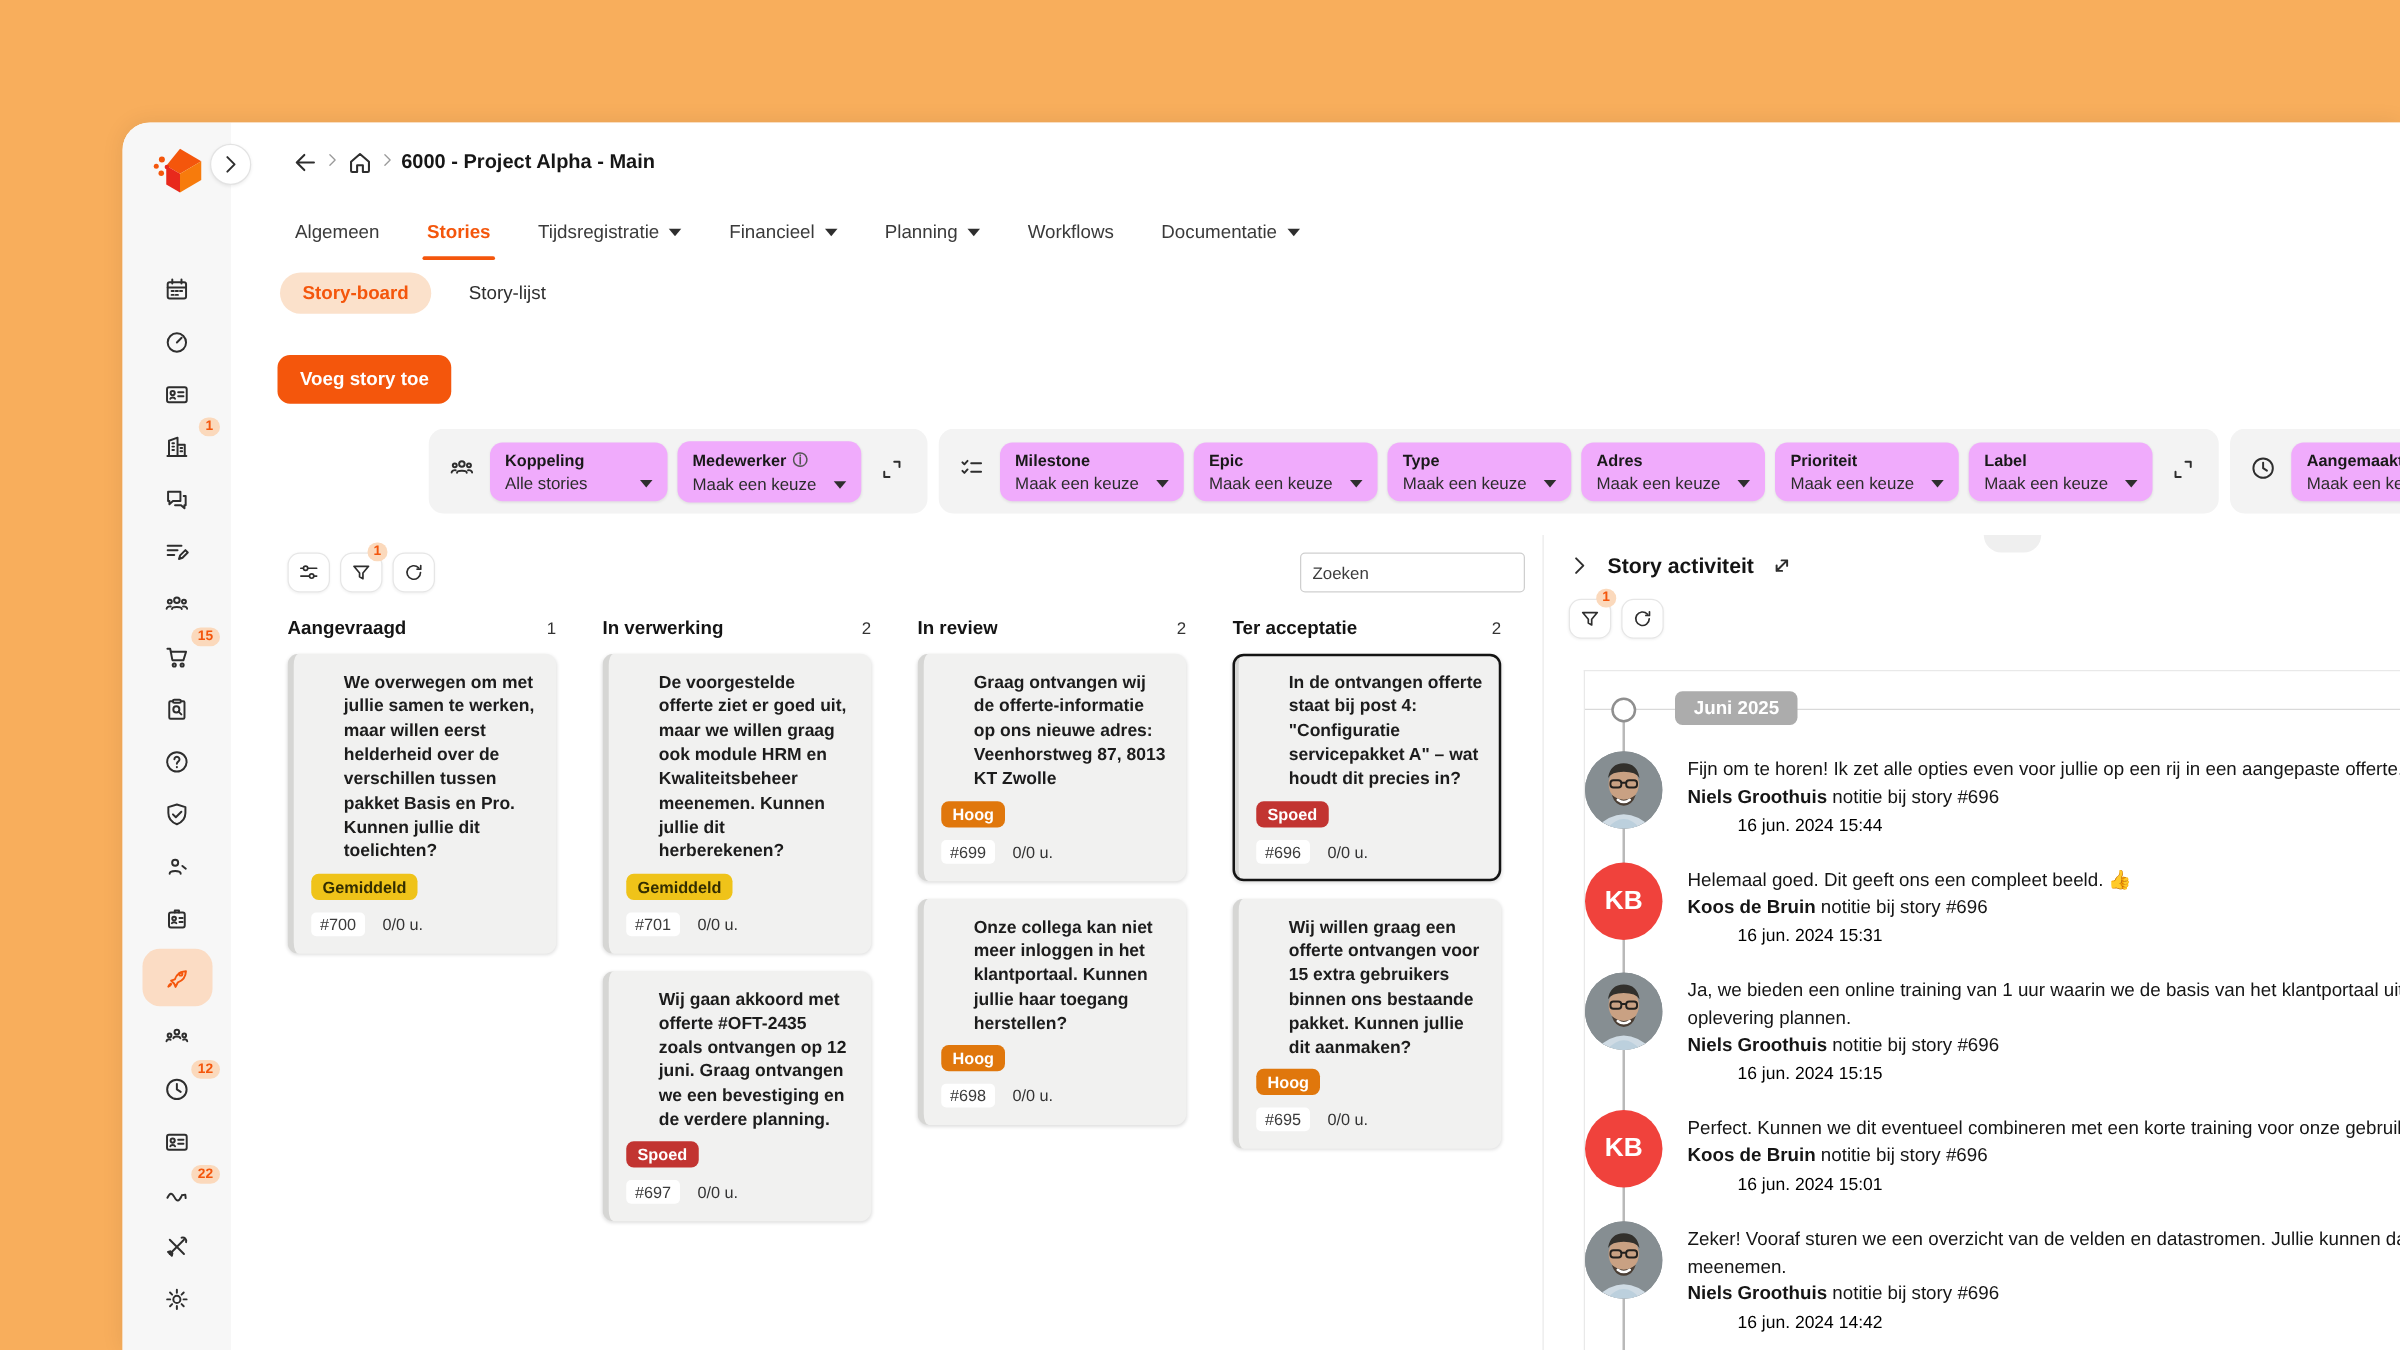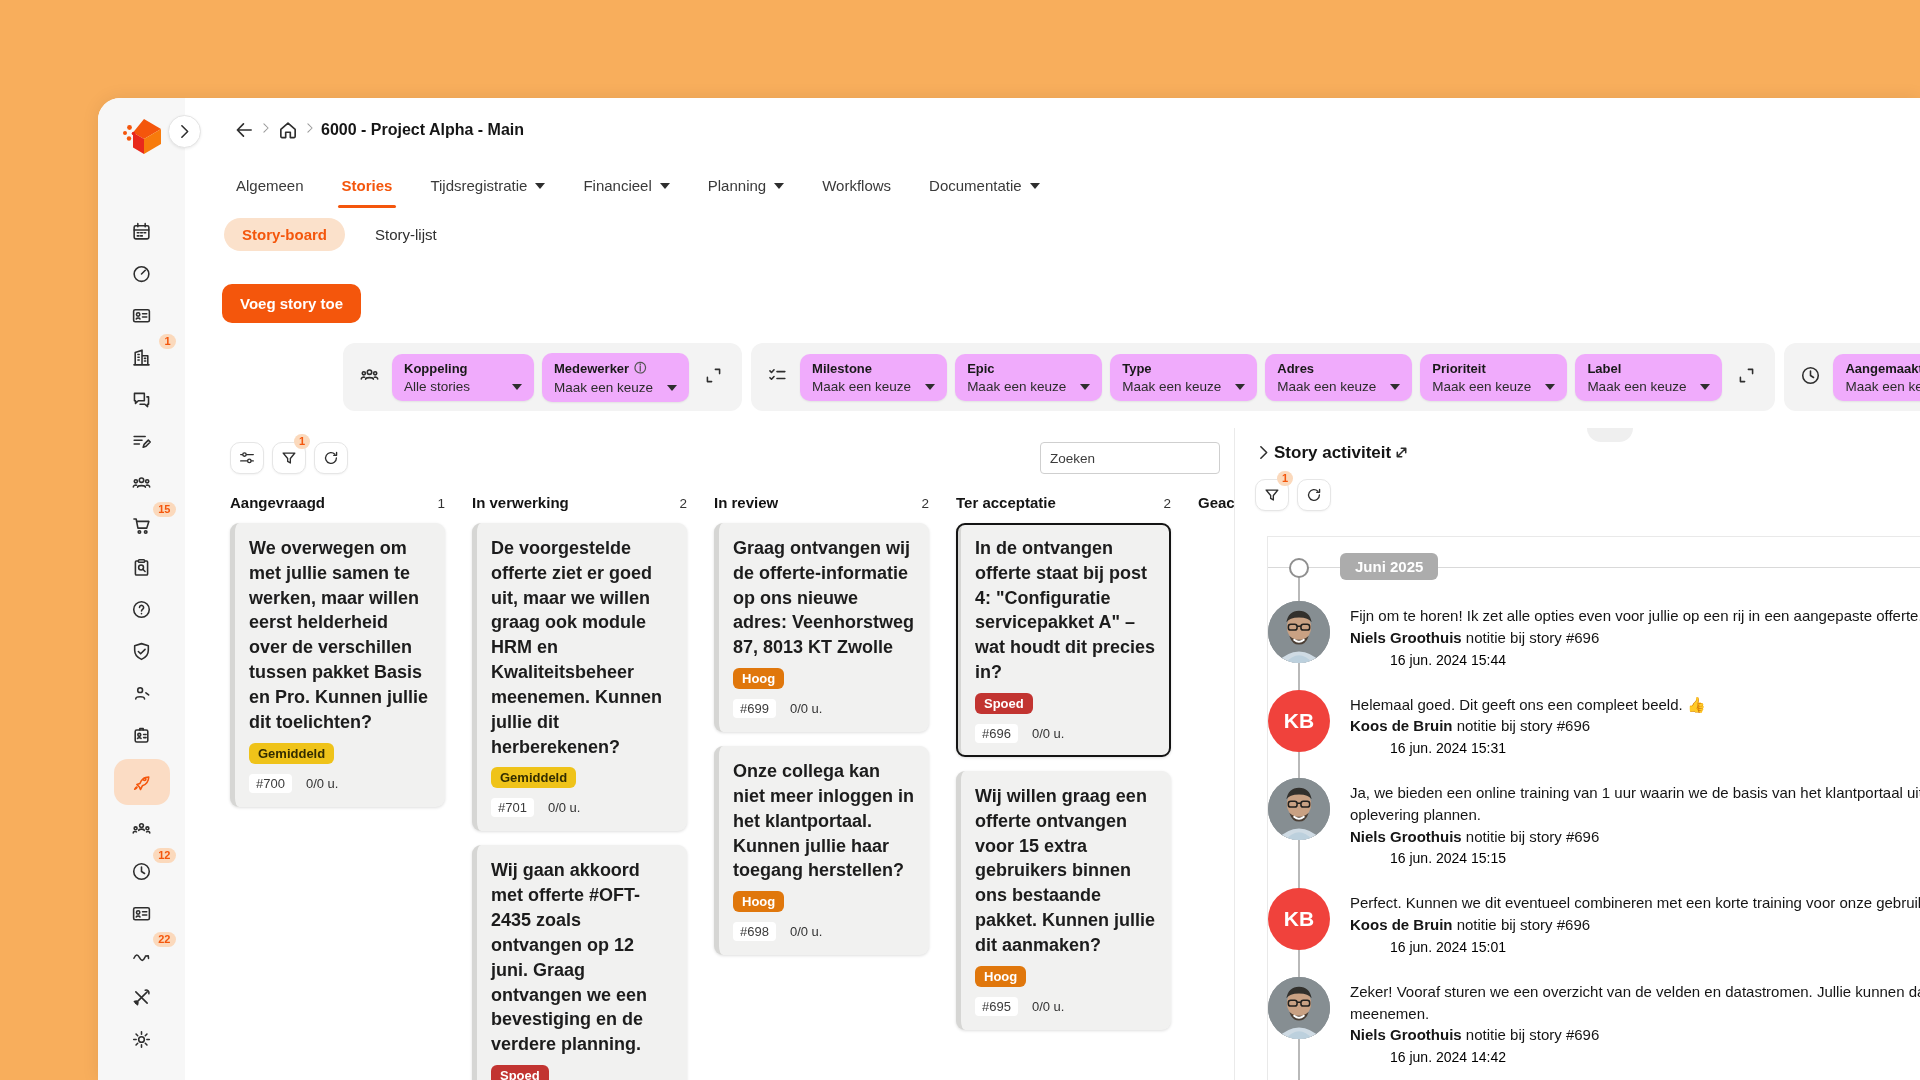--- a/index.html
+++ b/index.html
@@ -60,39 +60,39 @@
   .board-toolbar{position:absolute;left:45px;top:14px;right:14px;display:flex;align-items:center;}
   .tool-btn{position:relative;width:34px;height:32px;background:#fff;border:1px solid #e6e6e6;
     border-radius:10px;display:flex;align-items:center;justify-content:center;margin-right:8px;
     box-shadow:0 1px 2px rgba(0,0,0,.05);cursor:pointer;}
   .tool-btn .ic{width:18px;height:18px;}
   .tool-badge{position:absolute;top:-9px;right:-5px;background:#FBD9BC;color:#F4560C;font-size:11px;
     font-weight:bold;border-radius:9px;padding:1px 5px;line-height:13px;}
   .search-box{margin-left:auto;width:160px;height:30px;border:1px solid #cfcfcf;border-radius:4px;
     font-family:inherit;font-size:13.5px;padding:0 9px;color:#222;background:#fff;}
   .search-box::placeholder{color:#3c3c3c;}
-  .columns{position:absolute;left:45px;top:66px;bottom:12px;display:flex;gap:27px;}
+  .columns{position:absolute;left:45px;top:66px;bottom:12px;display:flex;gap:37px;}
   .column{width:215px;flex:none;}
   .col-head{display:flex;justify-content:space-between;align-items:baseline;margin-bottom:12px;}
   .col-name{font-size:15px;font-weight:bold;color:#141414;white-space:nowrap;overflow:hidden;}
   .col-count{font-size:13.5px;color:#333;}
   .card{background:#f1f1f0;border-radius:9px;border-left:5px solid #d6d6d4;padding:13px 14px 14px;
     margin-bottom:14px;box-shadow:0 1px 3px rgba(0,0,0,.13);cursor:pointer;}
   .card.selected{outline:2.5px solid #141414;outline-offset:-2px;}
-  .card-text{font-size:18px;font-weight:bold;color:#1c1c1c;line-height:1.38;}
+  .card-text{font-size:14px;font-weight:bold;color:#1c1c1c;line-height:1.38;margin-left:26px;}
   .prio{display:inline-block;margin-top:8px;font-size:13px;font-weight:bold;border-radius:6px;
     padding:3px 9px;}
   .card-foot{margin-top:10px;display:flex;align-items:center;gap:14px;font-size:13px;color:#333;}
   .card-id{background:#fff;border-radius:4px;padding:2px 7px;color:#3b3b3b;}
   
   .panel{position:absolute;left:1049px;top:330px;right:0;bottom:0;background:#fff;
     border-left:1px solid #eaeaea;}
   .notch{position:absolute;top:0;left:352px;width:46px;height:14px;background:#efefef;
     border-radius:0 0 23px 23px;}
-  .panel-head{display:flex;align-items:center;padding:14px 0 0 18px;}
+  .panel-head{display:flex;align-items:center;gap:12px;padding:14px 0 0 18px;}
   .panel-title{font-size:17px;font-weight:bold;color:#141414;}
   .panel-tools{display:flex;padding:16px 0 0 20px;}
   .tl-box{position:absolute;left:32px;top:108px;right:0;bottom:0;border-top:1px solid #e9e9e9;
     border-left:1px solid #e9e9e9;overflow:hidden;padding-top:16px;}
   .tl-line{position:absolute;left:30px;top:30px;bottom:0;width:1.5px;background:#b9b9b9;}
   .month-row{position:relative;height:30px;margin-bottom:18px;}
   .month-row .rule{position:absolute;left:0;right:0;top:14px;height:1px;background:#d9d9d9;}
   .month-dot{position:absolute;left:21px;top:5px;width:16px;height:16px;border-radius:50%;
     background:#fff;border:2px solid #8f8f8f;}
   .month-pill{position:absolute;left:72px;top:0;background:#ACACAC;color:#fff;font-weight:bold;

